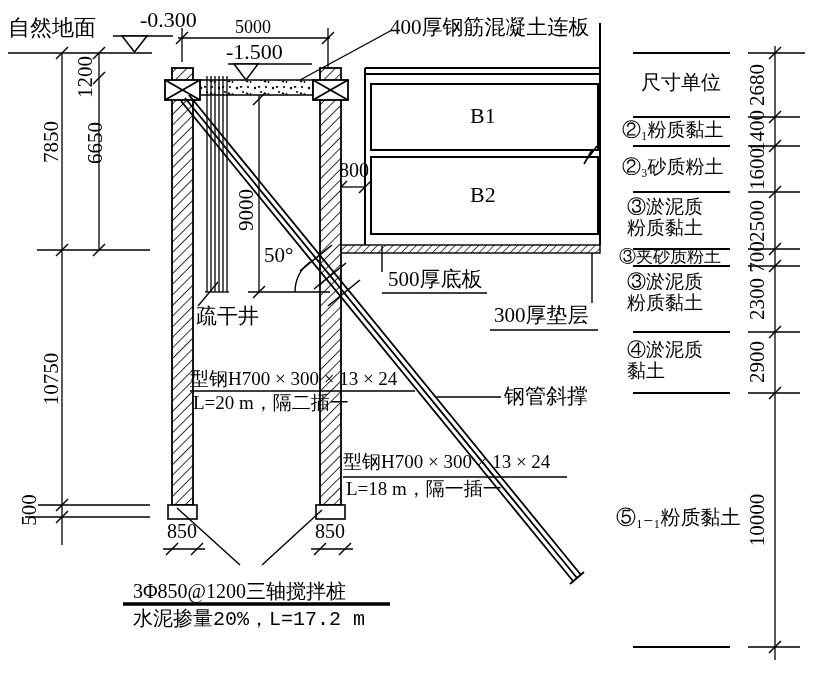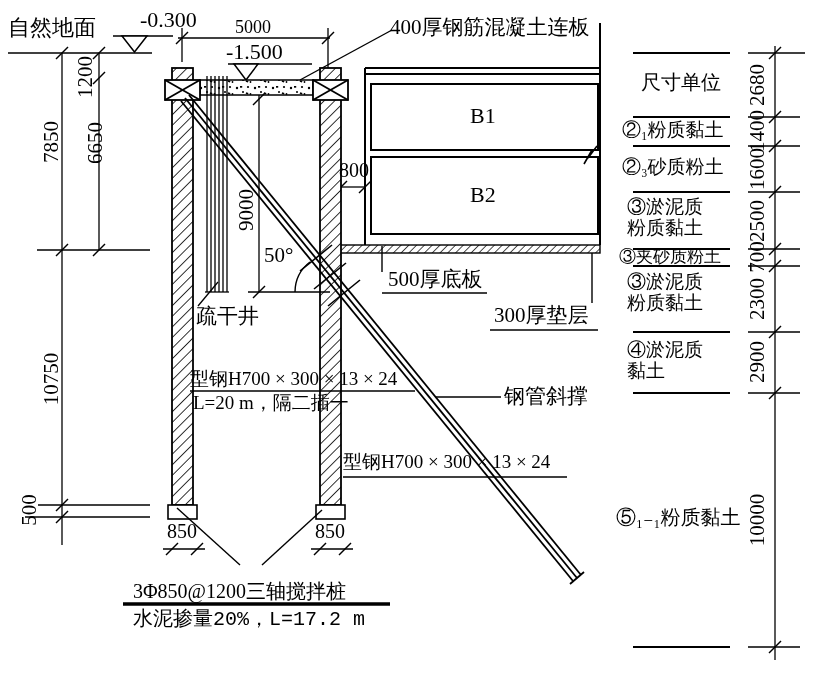--- a/index.html
+++ b/index.html
@@ -231,20 +231,21 @@
 <div class="lbl rot" style="left:246px;top:210px;font-size:21px;">9000</div>
 <div class="lbl" style="left:264px;top:244px;font-size:21px;">50°</div>
 <div class="lbl" style="left:196px;top:305px;font-size:21px;">疏干井</div>
 <div class="lbl" style="left:388px;top:268px;font-size:21px;">500厚底板</div>
 <div class="lbl" style="left:494px;top:304px;font-size:21px;">300厚垫层</div>
 <div class="lbl" style="left:504px;top:385px;font-size:21px;">钢管斜撑</div>
 
 <div class="lbl" style="left:190px;top:369px;font-size:19px;">型钢H700 × 300 × 13 × 24</div>
 <div class="lbl" style="left:193px;top:393px;font-size:19px;">L=20 m，隔二插一</div>
 <div class="lbl" style="left:343px;top:452px;font-size:19px;">型钢H700 × 300 × 13 × 24</div>
+<div class="lbl" style="left:346px;top:479px;font-size:19px;">L=18 m，隔一插一</div>
 
 <div class="lbl" style="left:167px;top:521px;font-size:20px;">850</div>
 <div class="lbl" style="left:315px;top:521px;font-size:20px;">850</div>
 
 <div class="lbl" style="left:133px;top:581px;font-size:20px;">3Φ850@1200三轴搅拌桩</div>
 <div class="lbl" style="left:133px;top:609px;font-size:20px;font-family:Liberation Mono, monospace;">水泥掺量20%，L=17.2 m</div>
 
 <div class="lbl" style="left:641px;top:72px;font-size:20px;">尺寸单位</div>
 <div class="lbl" style="left:622px;top:120px;font-size:19px;">②₁粉质黏土</div>
 <div class="lbl" style="left:622px;top:157px;font-size:19px;">②₃砂质粉土</div>

